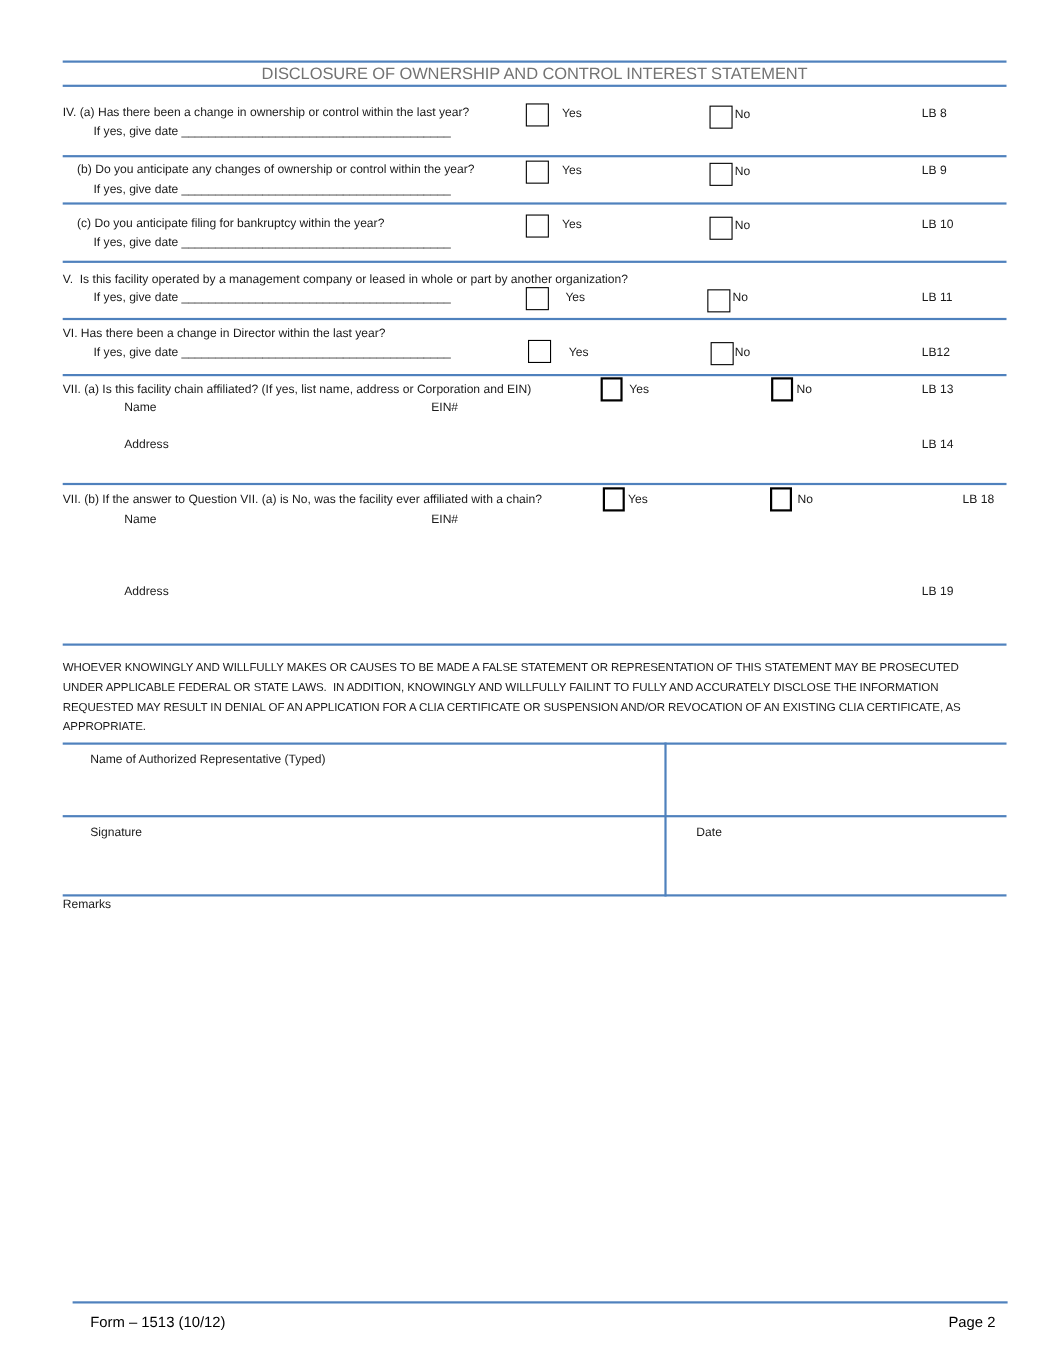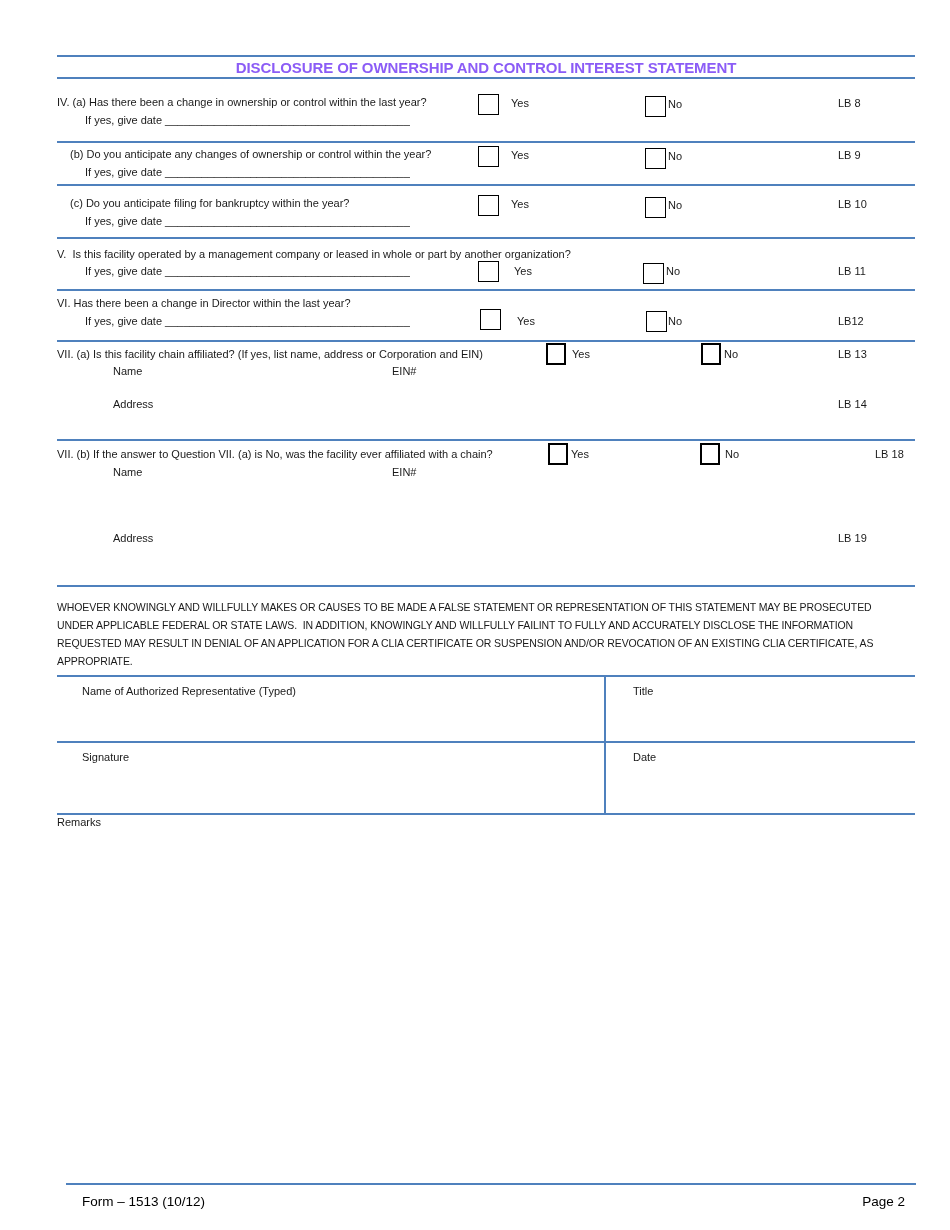--- a/index.html
+++ b/index.html
@@ -6,21 +6,21 @@
   html,body{margin:0;padding:0;background:#ffffff;}
   .page{
     position:relative;
     width:950px;height:1230px;
     background:#ffffff;
     font-family:"Liberation Sans",sans-serif;
     color:#000000;
     overflow:hidden;
   }
   .t{position:absolute;font-size:11px;line-height:13px;white-space:pre;color:#1a1a1a;}
-  .title{position:absolute;left:57px;width:858px;text-align:center;font-size:15px;font-weight:700;letter-spacing:-0.1px;color:#8b5cf6;}
+  .title{position:absolute;left:57px;width:858px;text-align:center;font-size:15px;font-weight:400;letter-spacing:-0.1px;color:#737373;}
   .rule{position:absolute;left:57px;width:858px;height:2px;background:#4F81BD;}
   .vrule{position:absolute;width:2px;background:#4F81BD;}
   .cb{position:absolute;box-sizing:border-box;width:21px;height:21px;border:1.5px solid #000;background:#fff;}
   .cb.thick{width:20px;height:22px;border-width:2.5px;}
   .warn{position:absolute;left:57px;font-size:10.5px;line-height:18px;letter-spacing:-0.1px;white-space:pre;color:#1a1a1a;}
   .cell{position:absolute;}
   .cell .lab{position:absolute;left:2px;top:8px;font-size:11px;white-space:pre;color:#1a1a1a;margin-left:23px;}
   .footer-text{position:absolute;font-size:13.5px;color:#000;}
 </style>
 </head>
@@ -107,23 +107,20 @@
   <div class="warn" style="top:652px;">APPROPRIATE.</div>
 
   <div class="rule" style="top:675px;"></div>
   <div class="rule" style="top:741px;"></div>
   <div class="rule" style="top:813px;"></div>
   <div class="vrule" style="left:604px;top:675px;height:140px;"></div>
 
   <div class="cell" style="left:57px;top:677px;width:545px;height:62px;">
     <span class="lab">Name of Authorized Representative (Typed)</span>
   </div>
-  <div class="cell" style="left:608px;top:677px;width:307px;height:62px;">
-    <span class="lab">Title</span>
-  </div>
   <div class="cell" style="left:608px;top:743px;width:307px;height:68px;">
     <span class="lab">Date</span>
   </div>
   <div class="cell" style="left:57px;top:743px;width:545px;height:68px;">
     <span class="lab">Signature</span>
   </div>
 
   <div class="t" style="left:57px;top:816px;">Remarks</div>
   <div class="cell" style="left:57px;top:830px;width:858px;height:330px;"></div>
 

